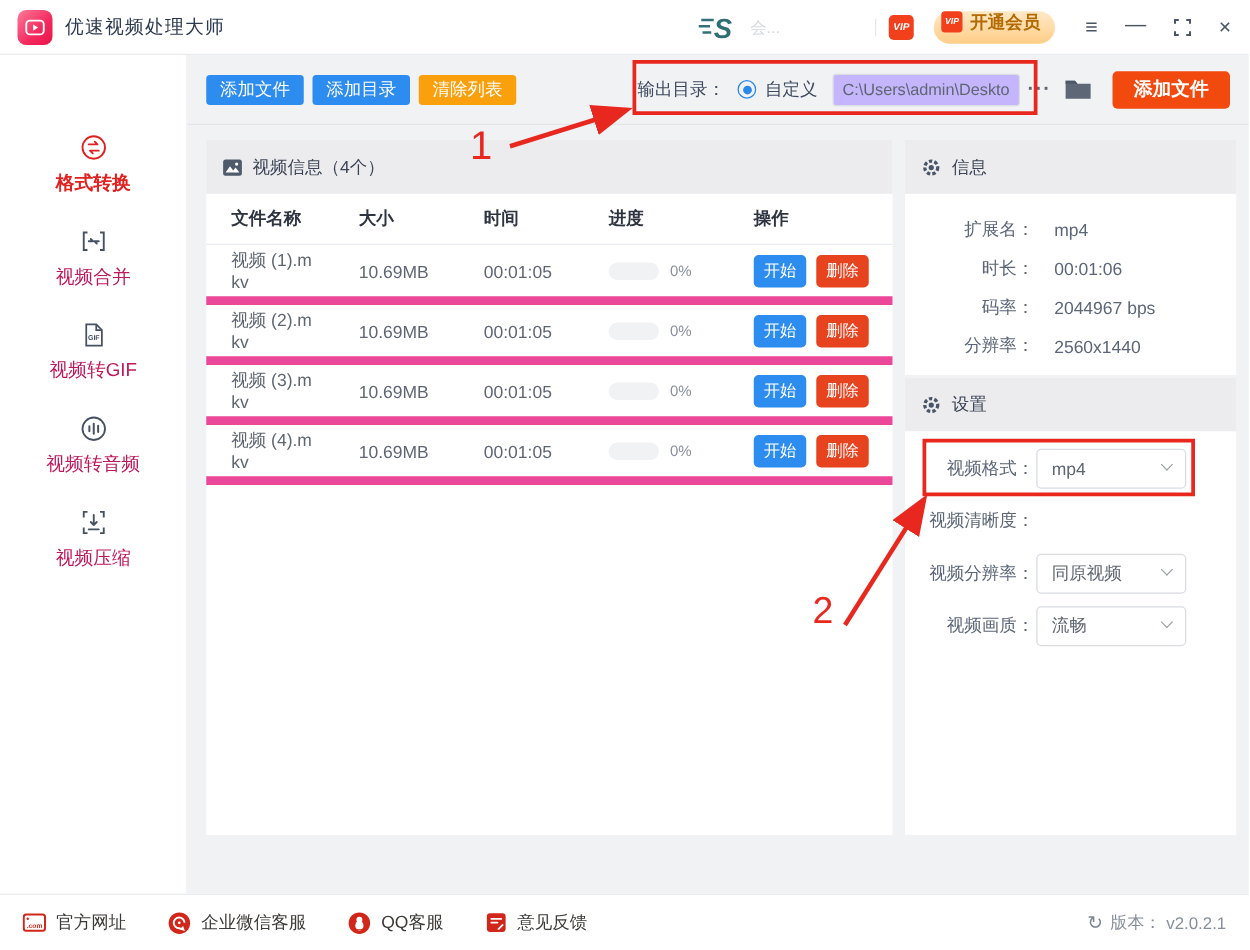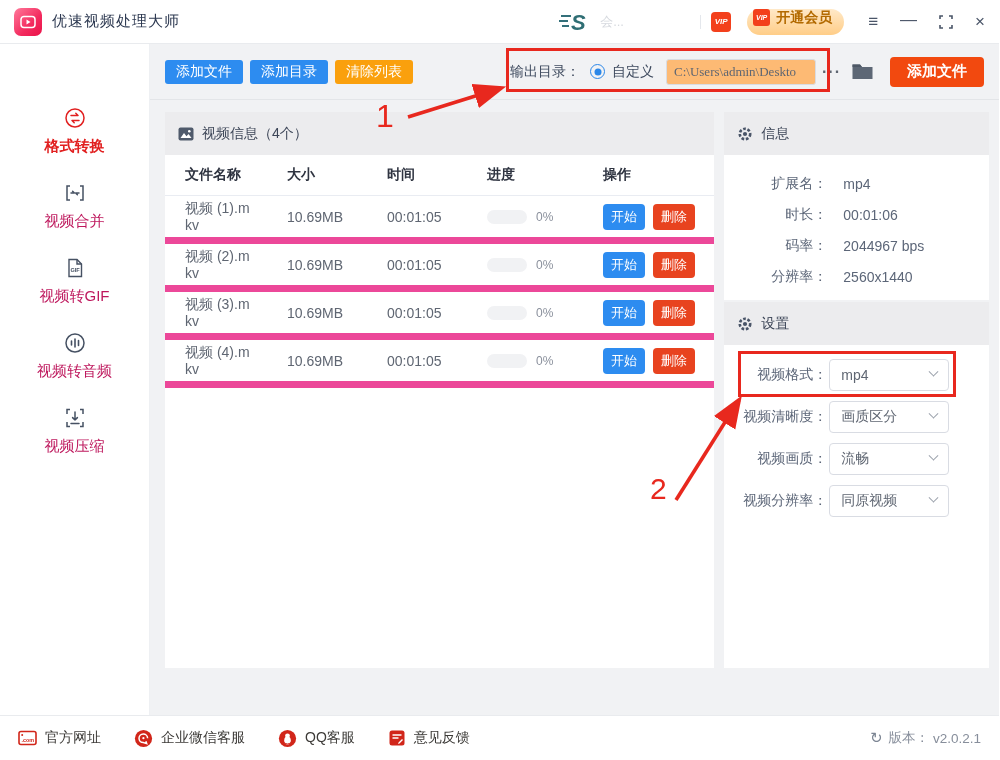--- a/index.html
+++ b/index.html
@@ -49,21 +49,21 @@
   .btn-blue { background:#2d8cf0; margin-right:7px; }
   .btn-orange { background:#faa00d; }
   .out-group { margin-left:auto; display:flex; align-items:center; }
   .out-label { font-size:14px; color:#3e4a5e; margin-right:10px; }
   .radio { width:15px; height:15px; border-radius:50%; border:1.5px solid #2b87e8; position:relative;
            cursor:pointer; flex:none; }
   .radio::after { content:""; position:absolute; left:50%; top:50%; width:7px; height:7px;
                   border-radius:50%; background:#2b87e8; transform:translate(-50%,-50%); }
   .radio-label { font-size:14px; color:#3e4a5e; margin:0 12px 0 7px; }
   .path-input { width:150px; height:26px; border:1px solid #d9dce3; border-radius:3px; padding:0 7px;
-                font-size:13px; color:#5f6672; font-family:Liberation Serif, serif; background:#fdba74; }
+                font-size:13px; color:#5f6672; font-family:Liberation Sans, sans-serif; background:#c4b5fd; }
   .ellipsis-btn { border:none; background:transparent; font-size:16px; color:#5f6672; letter-spacing:1px;
                   margin:0 10px 0 6px; cursor:pointer; font-weight:bold; }
   .folder-btn { cursor:pointer; display:flex; align-items:center; margin-right:16px; }
   .btn-start { height:30px; background:#f2490f; border:none; border-radius:4px; color:#fff;
                font-size:15px; padding:0 17px; cursor:pointer; font-weight:600; font-family:inherit; }
 
   
   .content { flex:1; display:flex; padding:12px 10px 0 15px; gap:10px; align-items:flex-start; min-height:0; }
   .panel-head { height:43px; background:#ececee; display:flex; align-items:center; padding:0 13px; gap:8px;
                 font-size:14px; color:#3c4557; flex:none; }
@@ -344,36 +344,32 @@
             <div class="set-body">
               <div class="s-row">
                 <span class="s-label">视频格式：</span>
                 <div class="select">
                     <span>mp4</span>
                     <span class="chev"></span>
                   </div>
               </div>
               <div class="s-row">
                 <span class="s-label">视频清晰度：</span>
+              </div>
+              <div class="s-row">
+                <span class="s-label">视频分辨率：</span>
                 <div class="select">
-                    <span>画质区分</span>
+                    <span>同原视频</span>
                     <span class="chev"></span>
                   </div>
               </div>
               <div class="s-row">
                 <span class="s-label">视频画质：</span>
                 <div class="select">
                     <span>流畅</span>
-                    <span class="chev"></span>
-                  </div>
-              </div>
-              <div class="s-row">
-                <span class="s-label">视频分辨率：</span>
-                <div class="select">
-                    <span>同原视频</span>
                     <span class="chev"></span>
                   </div>
               </div>
             </div>
           </section>
         </div>
       </div>
     </main>
   </div>
 

